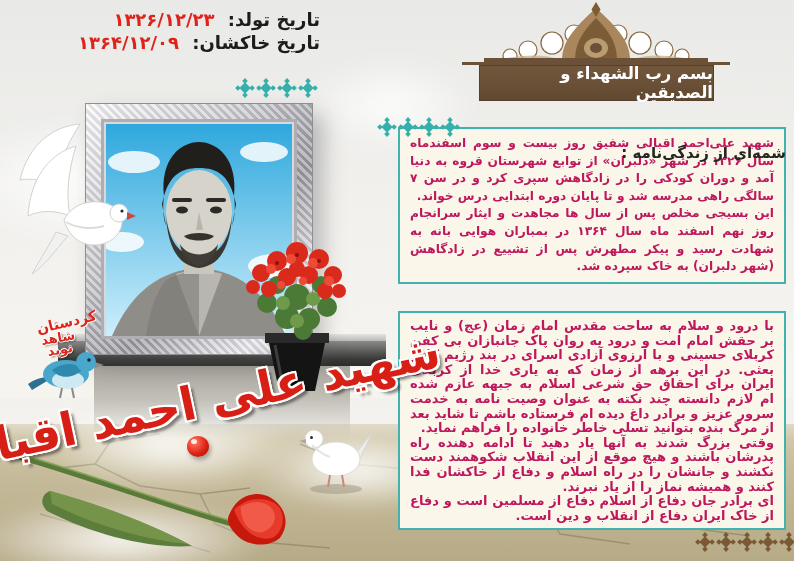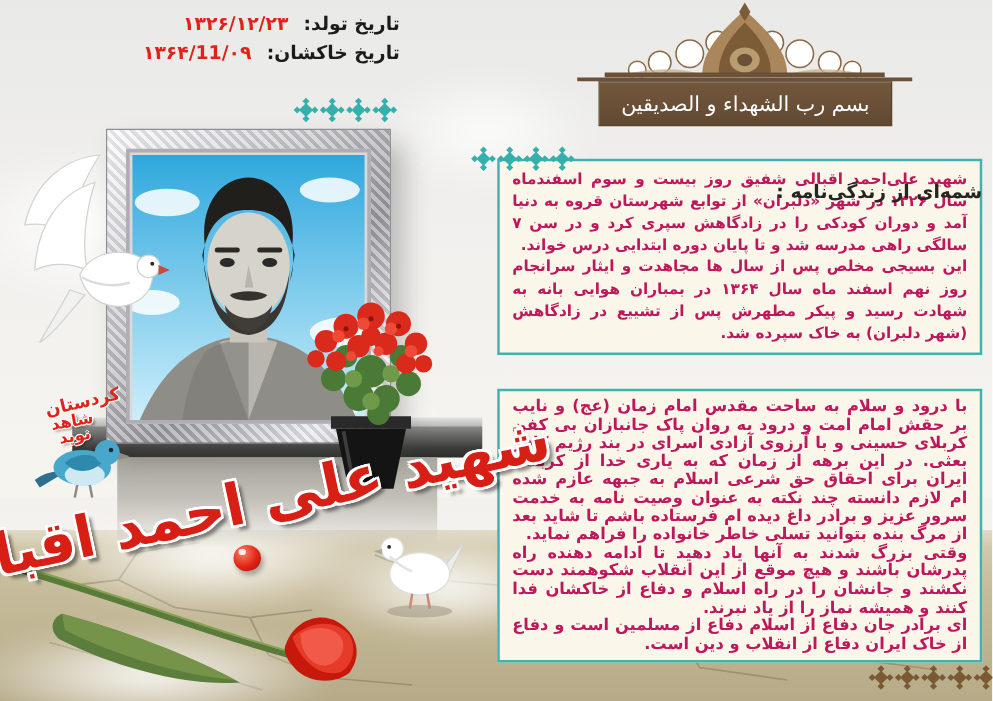--- a/index.html
+++ b/index.html
@@ -12,38 +12,38 @@
   
   .ground{position:absolute;left:0;top:424px;width:794px;height:137px;z-index:1;
      background:linear-gradient(180deg,#d6cdb2 0%,#c6bb9a 35%,#b6aa87 100%);}
   .ground svg{position:absolute;left:0;top:0;}
   .ground-fade{position:absolute;left:0;top:-26px;width:794px;height:40px;
      background:linear-gradient(180deg,rgba(242,241,238,1),rgba(242,241,238,0));}
   .fog{position:absolute;border-radius:50%;filter:blur(10px);z-index:3;background:
      radial-gradient(closest-side,rgba(255,255,255,.95),rgba(255,255,255,0));}
   
   .dates{position:absolute;left:58px;top:8px;width:262px;z-index:8;direction:rtl;
-     text-align:right;font-weight:bold;font-size:15px;line-height:23px;color:#1c1c18;}
+     text-align:right;font-weight:bold;font-size:18px;line-height:23px;color:#1c1c18;}
   .dates .value{color:#e0231a;margin-right:7px;}
   .motif-row{position:absolute;display:flex;gap:3px;z-index:9;}
   .kh{position:relative;width:18px;height:18px;display:inline-block;color:#35b0ac;}
   .kh.brown{color:#7a5a34;}
   .kh::before{content:"";position:absolute;left:5px;top:5px;width:8px;height:8px;
      background:currentColor;transform:rotate(45deg);}
   .kh::after{content:"";position:absolute;left:7px;top:7px;width:4px;height:4px;
      background:currentColor;transform:rotate(45deg);
      box-shadow:5px -5px 0 currentColor,5px 5px 0 currentColor,
                 -5px 5px 0 currentColor,-5px -5px 0 currentColor;}
   
   .crown{position:absolute;left:480px;top:2px;width:232px;height:60px;z-index:8;}
   .banner-ledge{position:absolute;left:462px;top:62px;width:268px;height:3px;
      background:#6b5138;z-index:8;}
   .banner{position:absolute;left:479px;top:65px;width:233px;height:34px;z-index:8;
      background:linear-gradient(180deg,#72573c,#614931);border:1px solid #55402b;
-     color:#fff;font-weight:normal;font-size:16.5px;display:flex;align-items:center;
+     color:#fff;font-weight:bold;font-size:16.5px;display:flex;align-items:center;
      justify-content:center;direction:rtl;}
   
   .heading{position:absolute;right:8px;z-index:8;direction:rtl;font-weight:bold;
      font-size:15px;color:#262621;margin-top:40px;}
   .txtbox{position:absolute;left:398px;width:388px;z-index:7;box-sizing:border-box;
      background:#faf6ea;border:2px solid #40b3af;padding:6px 10px;direction:rtl;
      text-align:justify;color:#be185d;font-weight:bold;overflow:hidden;}
   .bio-box{top:127px;height:157px;font-size:12.2px;line-height:17.6px;}
   .will-box{top:311px;height:219px;font-size:13px;line-height:14.6px;}
   .txtbox p{margin:0;}
@@ -119,21 +119,21 @@
   <div class="fog" style="left:250px;top:430px;width:220px;height:80px;"></div>
   <div class="fog" style="left:-30px;top:500px;width:300px;height:80px;"></div>
 
   <div class="dates">
     <div>
       <span>تاریخ تولد:</span>
       <span class="value">۱۳۲۶/۱۲/۲۳</span>
     </div>
     <div>
       <span>تاریخ خاکشان:</span>
-      <span class="value">۱۳۶۴/11/۰۹</span>
+      <span class="value">۱۳۶۴/۱۲/۰۹</span>
     </div>
   </div>
   <div class="motif-row" style="left:236px;top:79px;">
     <span class="kh"></span>
       <span class="kh"></span>
       <span class="kh"></span>
       <span class="kh"></span>
   </div>
 
   <div class="crown">

